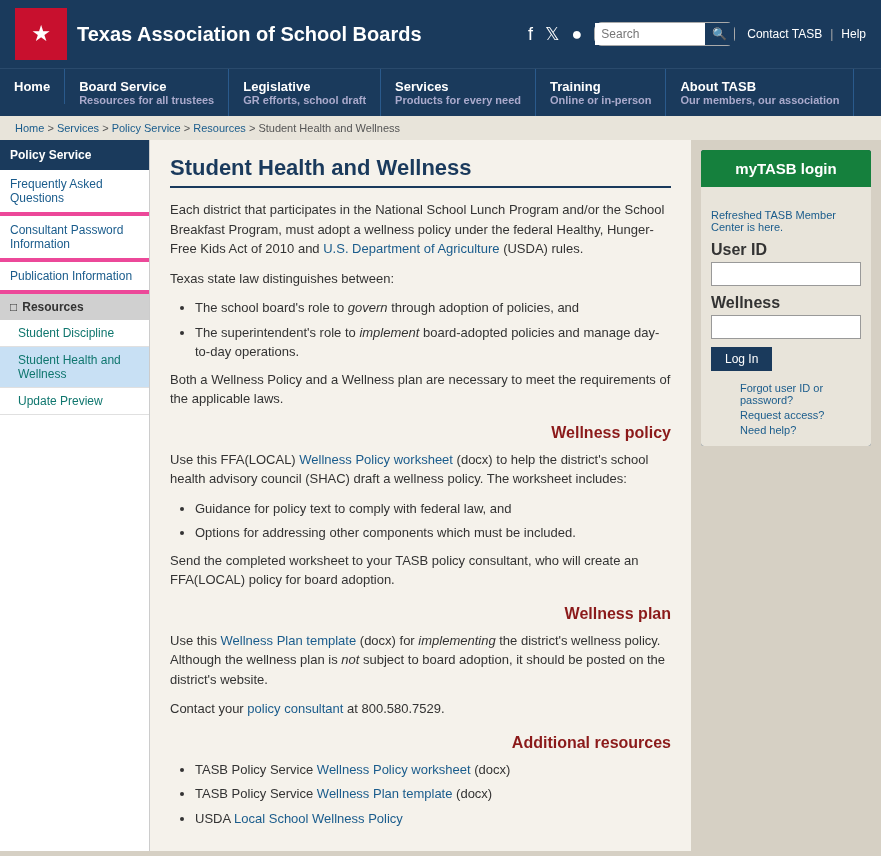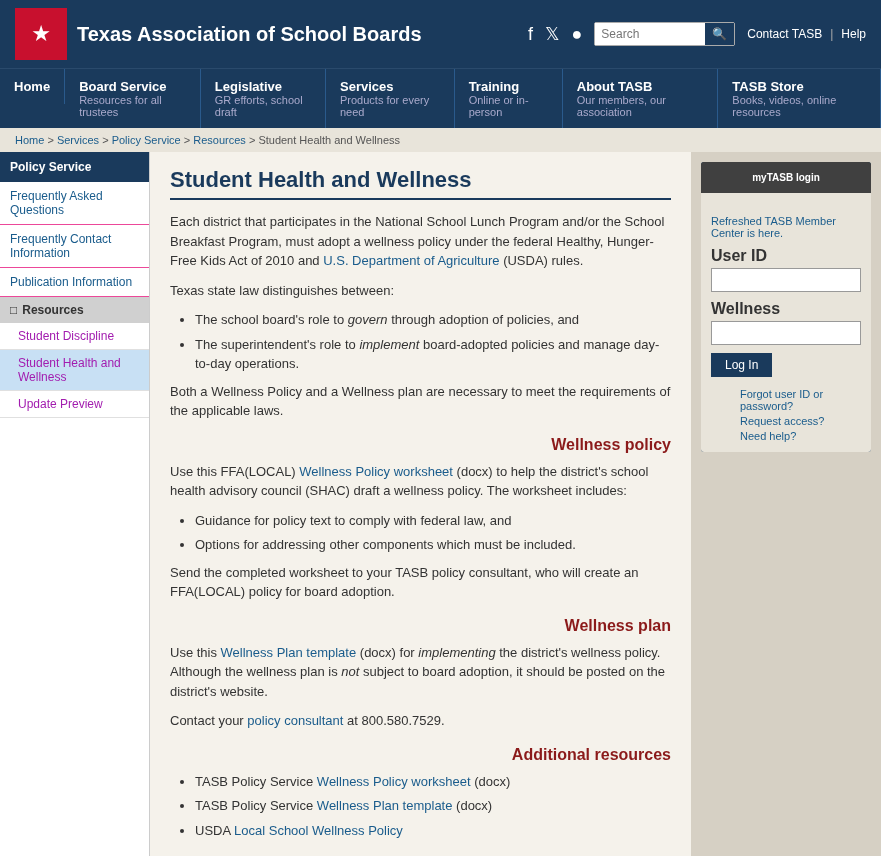--- a/index.html
+++ b/index.html
@@ -6,65 +6,65 @@
     body { font-family: Arial, sans-serif; font-size: 13px; background: #d6d0c4; color: #333; }
 
     
     .header { background: #1a3a5c; display: flex; align-items: center; padding: 8px 15px; gap: 15px; }
     .header-logo { display: flex; align-items: center; gap: 10px; }
     .logo-box { background: #c8102e; width: 52px; height: 52px; display: flex; align-items: center; justify-content: center; }
     .logo-star { color: white; font-size: 22px; }
     .header-title { color: white; font-size: 20px; font-weight: bold; }
     .header-icons { display: flex; gap: 12px; margin-left: auto; align-items: center; }
     .header-icon { color: white; font-size: 18px; cursor: pointer; }
-    .header-search { display: flex; align-items: center; border: 1px solid #aaa; background: white; border-radius: 2px; }
+    .header-search { display: flex; align-items: center; border: 1px solid #aaa; background: white; border-radius: 8px; }
     .header-search input { border: none; outline: none; padding: 4px 6px; font-size: 12px; width: 110px; color: #666; }
     .header-search button { background: #1a3a5c; border: none; color: white; padding: 4px 7px; cursor: pointer; font-size: 12px; }
     .header-links { color: white; font-size: 12px; display: flex; gap: 8px; align-items: center; }
     .header-links a { color: white; text-decoration: none; }
     .header-links span { color: #aaa; }
 
     
     .nav { background: #1a3a5c; border-top: 1px solid #2a4a6c; }
     .nav-inner { display: flex; max-width: 100%; }
     .nav-item { position: relative; }
     .nav-item > .nav-link { display: block; padding: 10px 14px; color: white; text-decoration: none; font-size: 13px; font-weight: bold; border-right: 1px solid #2a5a8c; }
-    .nav-sub { font-size: 11px; color: #aac; font-weight: normal; display: block; }
+    .nav-sub { font-size: 11px; color: #aac; font-weight: bold; display: block; }
 
     
     .breadcrumb-bar { background: #e8e4da; padding: 6px 15px; font-size: 11px; color: #555; }
     .breadcrumb-bar a { color: #1a5c8c; text-decoration: none; }
 
     
     .main-layout { display: flex; max-width: 881px; margin: 0 auto; }
 
     
     .sidebar { width: 150px; min-width: 150px; background: #fff; border-right: 1px solid #ccc; }
     .sidebar-header { background: #1a3a5c; color: white; font-size: 12px; font-weight: bold; padding: 8px 10px; }
-    .sidebar-item { padding: 7px 10px; font-size: 12px; border-bottom: 1px solid #ec4899; cursor: pointer; color: #1a5c8c; }
+    .sidebar-item { padding: 7px 10px; font-size: 12px; border-bottom: 4px solid #ec4899; cursor: pointer; color: #1a5c8c; }
     .sidebar-item a { color: #1a5c8c; text-decoration: none; }
     .sidebar-section { background: #d0d0d0; padding: 6px 10px; font-size: 12px; font-weight: bold; color: #333; display: flex; align-items: center; gap: 5px; }
     .sidebar-sub-item { padding: 6px 10px 6px 18px; font-size: 12px; border-bottom: 1px solid #e0e0e0; cursor: pointer; color: #1a5c8c; }
-    .sidebar-sub-item a { color: #a21caf; text-decoration: none; }
+    .sidebar-sub-item a { color: #0f766e; text-decoration: none; }
     .sidebar-sub-item.active { background: #c8e0f4; }
 
     
     .content { flex: 1; padding: 15px 20px; background: #f5f2eb; min-height: 600px; }
     .page-title { font-size: 22px; color: #1a3a5c; font-weight: bold; margin-bottom: 12px; border-bottom: 2px solid #1a3a5c; padding-bottom: 5px; }
     .content-text { font-size: 13px; line-height: 1.5; margin-bottom: 10px; color: #333; }
     .content-text a { color: #1a5c8c; text-decoration: none; }
     .section-title { font-size: 16px; color: #8b1a1a; font-weight: bold; margin: 15px 0 8px; text-align: right; }
     .bullet-list { margin: 8px 0 8px 25px; }
     .bullet-list li { margin-bottom: 5px; font-size: 13px; line-height: 1.5; list-style-type: disc; color: #333; }
     .bullet-list li a { color: #1a5c8c; text-decoration: none; }
 
     
     .right-panel { width: 190px; min-width: 190px; padding: 10px; }
     .login-box { background: #1a3a5c; border-radius: 3px; overflow: hidden; }
-    .login-title { background: #404040; color: white; font-size: 10px; font-weight: bold; padding: 10px 16px; text-align: center; }
+    .login-title { background: #15803d; color: white; font-size: 15px; font-weight: bold; padding: 10px 16px; text-align: center; }
     .login-body { background: #e8e4da; padding: 10px; }
     .login-link { font-size: 11px; color: #1a5c8c; text-decoration: none; display: block; margin-bottom: 8px; margin-top: 12px; }
     .login-label { font-size: 16px; font-weight: bold; color: #333; margin-bottom: 3px; }
     .login-input { width: 100%; border: 1px solid #999; padding: 4px 5px; font-size: 12px; margin-bottom: 8px; }
     .login-btn { background: #1a3a5c; color: white; border: none; padding: 5px 14px; font-size: 12px; cursor: pointer; margin-bottom: 8px; }
     .login-help-link { font-size: 11px; color: #1a5c8c; text-decoration: none; display: block; margin-top: 3px; padding-left: 29px; }
   </style>
 </head>
 <body>
 
@@ -104,43 +104,40 @@
     </div>
     <div class="nav-item">
       <a class="nav-link" href="#">Services<span class="nav-sub">Products for every need</span></a>
     </div>
     <div class="nav-item">
       <a class="nav-link" href="#">Training<span class="nav-sub">Online or in-person</span></a>
     </div>
     <div class="nav-item">
       <a class="nav-link" href="#">About TASB<span class="nav-sub">Our members, our association</span></a>
     </div>
-    <div class="nav-item">
-      <a class="nav-link" href="#">TASB Store<span class="nav-sub">Books, videos, online resources</span></a>
-    </div>
   </div>
 </nav>
 
 <div class="breadcrumb-bar">
   <a href="#">Home</a> &gt;
   <a href="#">Services</a> &gt;
   <a href="#">Policy Service</a> &gt;
   <a href="#">Resources</a> &gt;
   <span>Student Health and Wellness</span>
 </div>
 
 <div class="main-layout">
 
   <div class="sidebar">
     <div class="sidebar-header">Policy Service</div>
     <div class="sidebar-item">
       <a href="#">Frequently Asked Questions</a>
     </div>
     <div class="sidebar-item">
-      <a href="#">Frequently Contact Information</a>
+      <a href="#">Consultant Password Information</a>
     </div>
     <div class="sidebar-item">
       <a href="#">Publication Information</a>
     </div>
     <div class="sidebar-section">
       <span>□</span>
       <span>Resources</span>
     </div>
     <div class="sidebar-sub-item">
       <a href="#">Student Discipline</a>

